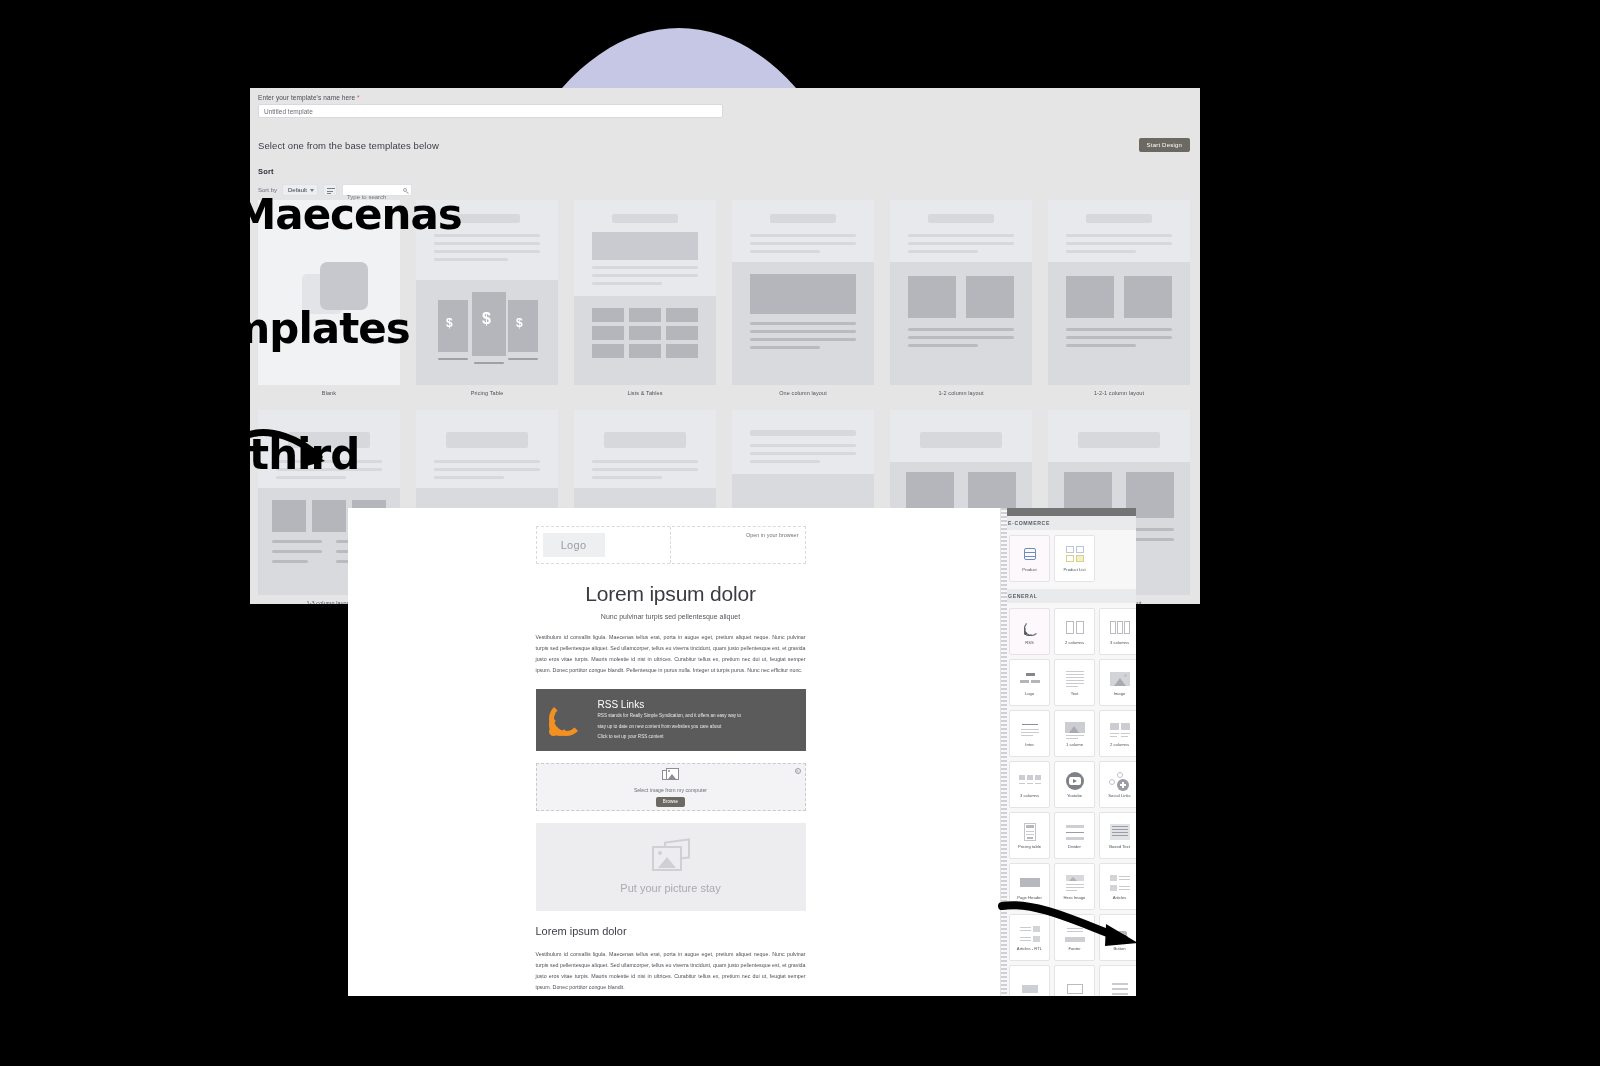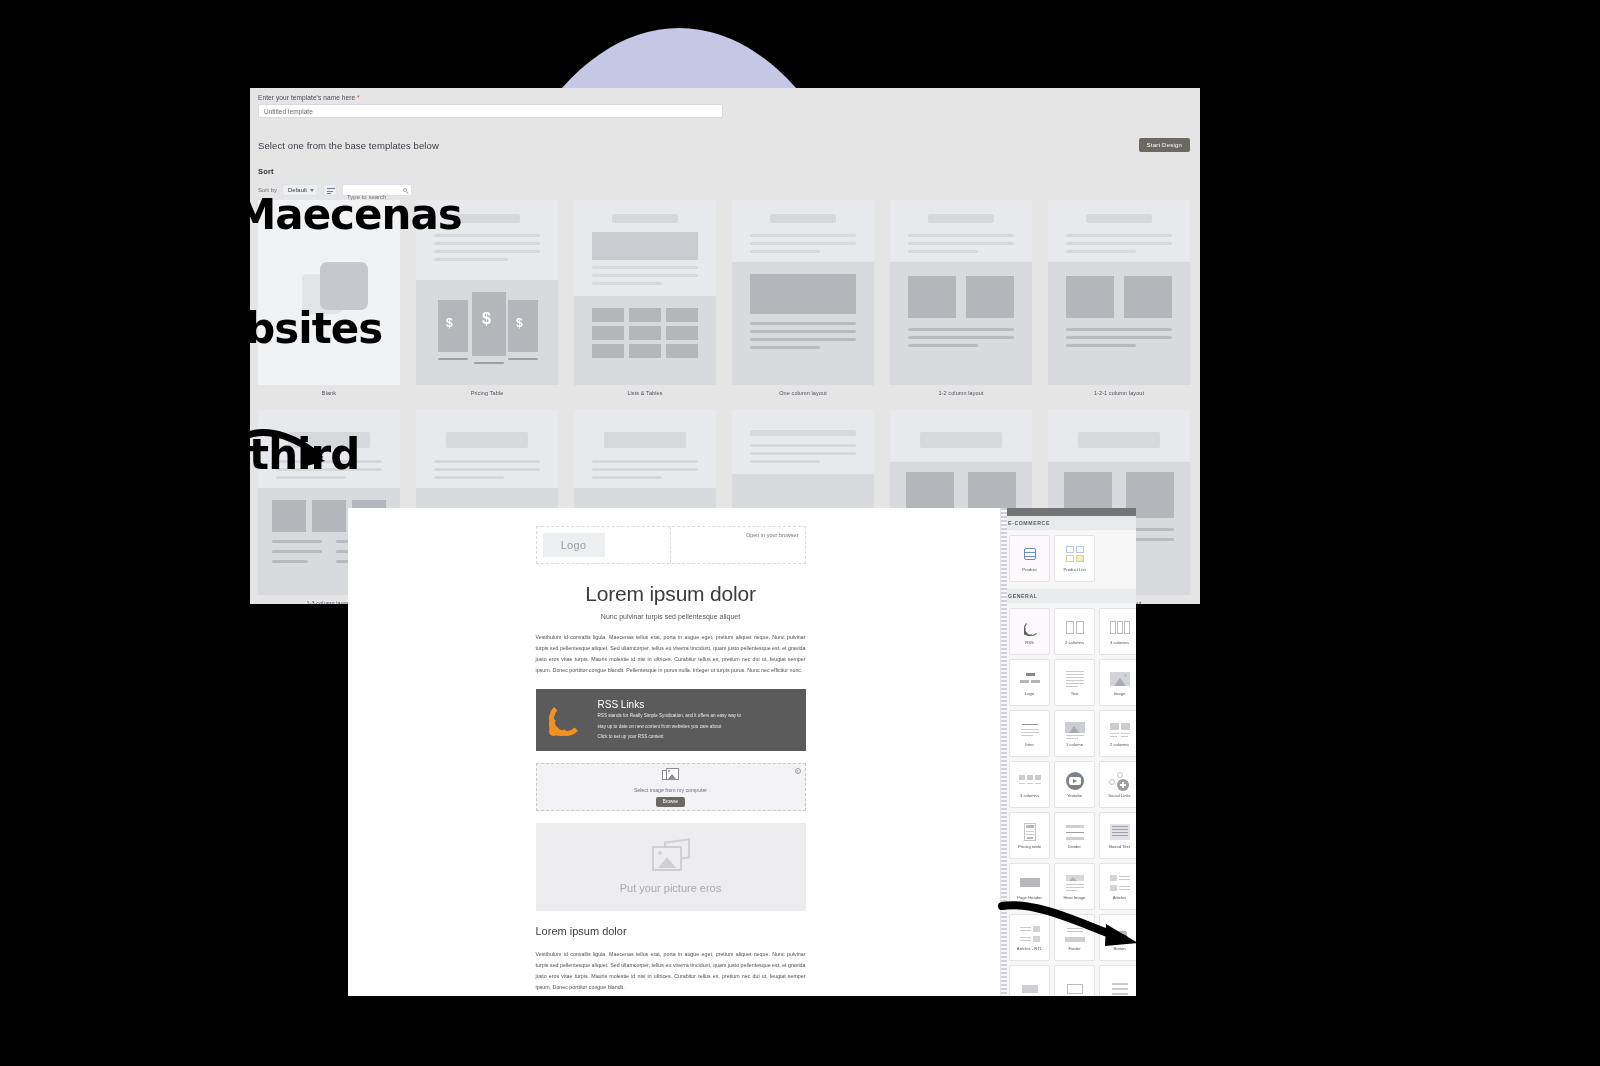--- a/index.html
+++ b/index.html
@@ -520,21 +520,21 @@
           <div class="bar" style="left:78px;top:128px;width:48px;height:3px;background:#b9bbc0;"></div>
         </div>
         <div class="tpl-caption">2-2 column layout</div>
       </div>
 
     </div>
   </div>
 
   <div class="headline">
     <span class="l1">Maecenas</span>
-    <span class="l2" style="margin-top:30px;">websites</span>
+    <span class="l2" style="margin-top:30px;">templates</span>
     <span class="l3">by third</span>
   </div>
 
   <div class="win-editor">
 
     <div class="canvas">
       <div class="email-body">
 
         <div class="hdr-row">
           <div class="hdr-left">
@@ -575,21 +575,21 @@
           <button class="browse-btn">Browse</button>
         </div>
 
         <div class="picture-block">
           <span class="pic-glyph">
             <span class="bk"></span>
               <span class="fr"></span>
               <span class="mt"></span>
               <span class="sun"></span>
           </span>
-          <span class="pic-text">Put your picture eros</span>
+          <span class="pic-text">Put your picture stay</span>
         </div>
 
         <div class="h2">Lorem ipsum dolor</div>
         <div class="para">Vestibulum id convallis ligula. Maecenas tellus erat, porta in augue eget, pretium aliquet neque. Nunc pulvinar turpis sed pellentesque aliquet. Sed ullamcorper, tellus eu viverra tincidunt, quam justo pellentesque est, et gravida justo eros vitae turpis. Mauris molestie id nisi in ultrices. Curabitur tellus ex, pretium nec dui ut, feugiat semper ipsum. Donec porttitor congue blandit.</div>
       </div>
     </div>
 
     <div class="blocks-panel">
       <div class="panel-top-fade"></div>
       <div class="panel-scroll-track"></div>

